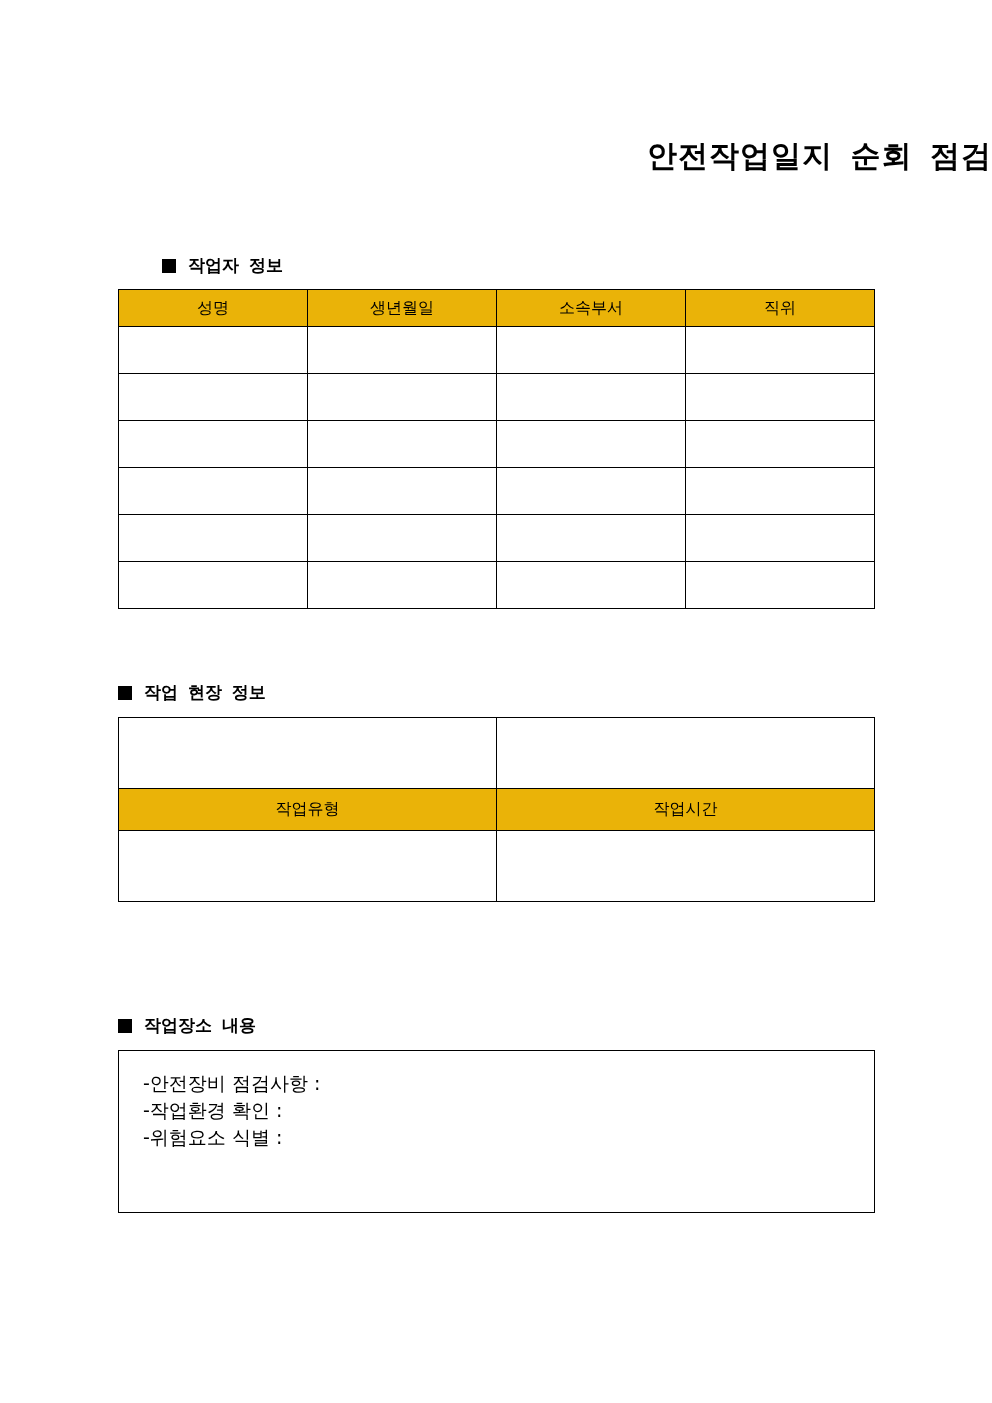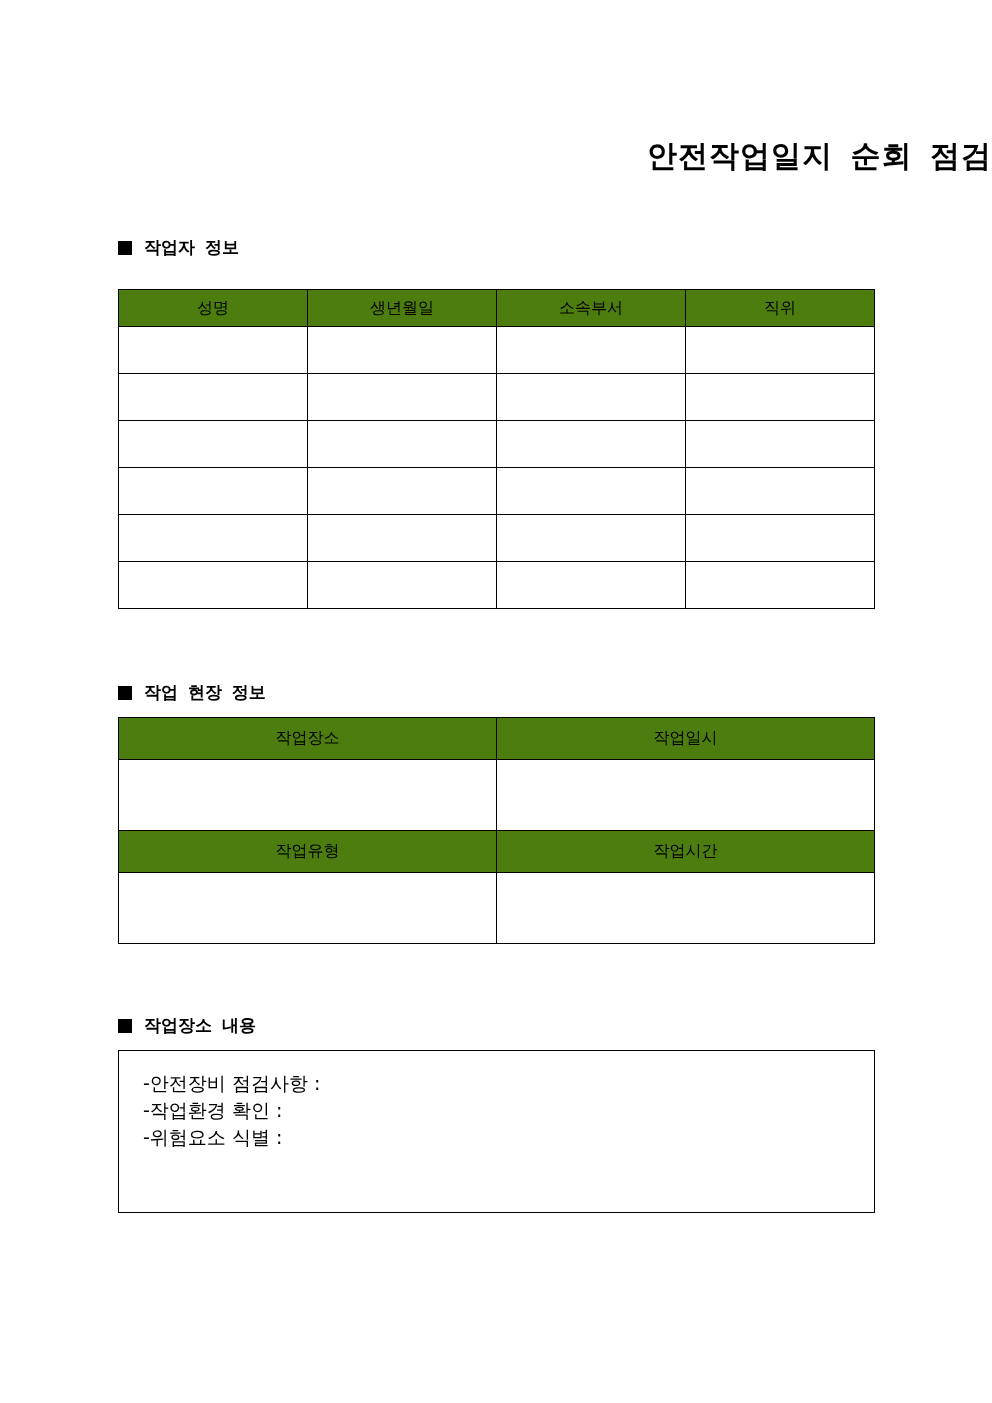--- a/index.html
+++ b/index.html
@@ -2,36 +2,36 @@
 <html><head>
 <meta charset="utf-8">
 <style>
   html, body { margin: 0; padding: 0; background: #ffffff; }
   body { width: 992px; height: 1403px; position: relative; font-family: "DejaVu Sans", "Liberation Sans", sans-serif; color: #000; overflow: hidden; }
   .title { position: absolute; left: 0; width: 992px; top: 136px; text-align: right; font-size: 30px; font-weight: bold; letter-spacing: 1px; word-spacing: 6px; }
   .section-title { position: absolute; left: 118px; font-size: 17px; font-weight: bold; display: flex; align-items: center; word-spacing: 4px; }
   .section-title .sq { display: inline-block; width: 14px; height: 14px; background: #000; margin-right: 12px; }
   table { position: absolute; left: 118px; width: 757px; border-collapse: collapse; table-layout: fixed; }
   td, th { border: 1.3px solid #000; padding: 0; font-weight: normal; font-size: 16px; text-align: center; vertical-align: middle; }
-  th { background: #4d7c0f; }
+  th { background: #eab308; }
   #t1 { top: 289px; }
   #t1 th { height: 36px; }
   #t1 td { height: 46px; }
   #t2 { top: 717px; }
   #t2 th { height: 41px; }
   #t2 td { height: 70px; }
   .notes { position: absolute; left: 118px; top: 1050px; width: 755px; height: 161px; border: 1.3px solid #000; }
   .notes .line { position: absolute; left: 24px; font-size: 19px; }
 </style>
 </head>
 <body>
 
 <div class="title">안전작업일지 순회 점검</div>
 
-<div class="section-title" style="top:236px;">
+<div class="section-title" style="top:254px;margin-left:44px;">
   <span class="sq"></span>
   <span>작업자 정보</span>
 </div>
 
 <table id="t1">
   <thead>
     <tr>
       <th>성명</th>
       <th>생년월일</th>
       <th>소속부서</th>
@@ -79,24 +79,20 @@
 </table>
 
 <div class="section-title" style="top:681px;">
   <span class="sq"></span>
   <span>작업 현장 정보</span>
 </div>
 
 <table id="t2">
   <tbody>
     <tr>
-      <th>작업장소</th>
-      <th>작업일시</th>
-    </tr>
-    <tr>
       <td></td>
       <td></td>
     </tr>
     <tr>
       <th>작업유형</th>
       <th>작업시간</th>
     </tr>
     <tr>
       <td></td>
       <td></td>

